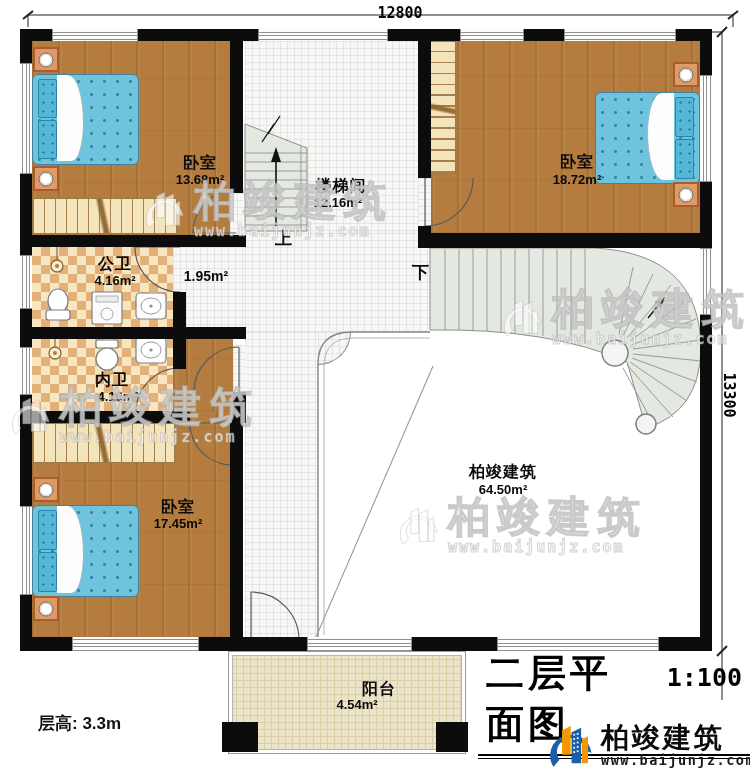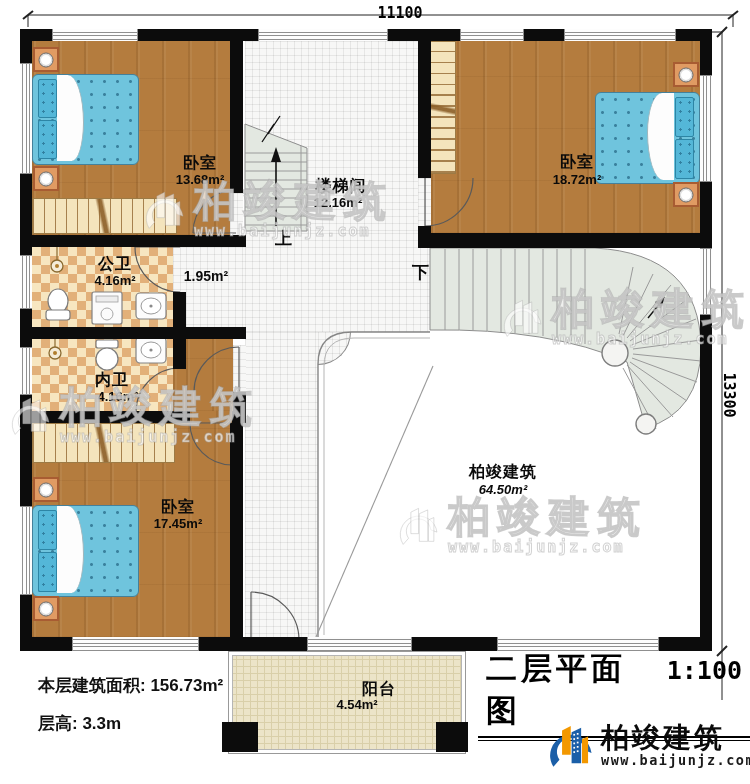--- a/index.html
+++ b/index.html
@@ -38,21 +38,21 @@
   .ns{position:absolute;z-index:12;background:#e09b63;border:2px solid #a85c32;box-sizing:border-box;}
   .ns .lamp{position:absolute;left:50%;top:50%;width:13px;height:13px;transform:translate(-50%,-50%);
     border-radius:50%;background:#fff;border:1.5px solid #666;box-shadow:inset 0 0 0 1.5px #ddd;}
   .lblN{position:absolute;z-index:50;transform:translate(-50%,-50%);font-weight:700;font-size:16px;color:#0a0a0a;white-space:nowrap;letter-spacing:1px;}
   .lblA{position:absolute;z-index:50;transform:translate(-50%,-50%);font-weight:700;font-size:13px;color:#0a0a0a;white-space:nowrap;}
   .big{font-size:17px;}
   .dimtxt{position:absolute;z-index:50;font-weight:700;font-size:15px;color:#000;font-family:"DejaVu Sans Mono","Liberation Mono",monospace;}
   .info{position:absolute;z-index:50;font-weight:700;font-size:17px;color:#111;white-space:nowrap;}
   .title-row{position:absolute;z-index:50;display:flex;align-items:baseline;gap:14px;border-bottom:2.5px solid #000;padding:0 8px 4px 8px;}
   .title-row:after{content:"";position:absolute;left:0;right:0;bottom:-5px;height:1.5px;background:#000;}
-  .title-main{font-size:31px;font-weight:700;color:#000;letter-spacing:4px;}
+  .title-main{font-size:38px;font-weight:700;color:#000;letter-spacing:4px;}
   .title-scale{font-size:25px;font-weight:700;color:#000;font-family:"DejaVu Sans Mono","Liberation Mono",monospace;}
   .brand{position:absolute;z-index:50;display:flex;align-items:center;gap:6px;}
   .brand-name{font-size:28px;font-weight:900;color:#0a0a0a;letter-spacing:3px;line-height:1;}
   .brand-url{font-size:13.5px;font-weight:800;color:#1a1a1a;letter-spacing:1.5px;font-family:"DejaVu Sans Mono","Liberation Mono",monospace;}
   .wm{position:absolute;z-index:60;display:flex;align-items:center;gap:8px;pointer-events:none;}
   .wm-name{font-size:42px;font-weight:700;letter-spacing:8px;line-height:1;color:rgba(255,255,255,.68);
     -webkit-text-stroke:1.3px rgba(165,165,165,.55);text-shadow:0 0 1px rgba(160,160,160,.35);white-space:nowrap;}
   .wm-url{font-size:15px;font-weight:800;letter-spacing:2px;color:rgba(255,255,255,.68);
     -webkit-text-stroke:1px rgba(165,165,165,.5);font-family:"DejaVu Sans Mono","Liberation Mono",monospace;white-space:nowrap;}
   svg{display:block;}
@@ -260,44 +260,43 @@
     <div class="cush" style="left:5px;top:46px;width:17px;height:38px;"></div>
     <div class="sheetL" style="left:24px;top:0;width:26px;height:87px;"></div>
   </div>
   <div class="ns" style="left:33px;top:477px;width:26px;height:25px;">
       <div class="lamp"></div>
     </div>
   <div class="ns" style="left:33px;top:596px;width:26px;height:25px;">
       <div class="lamp"></div>
     </div>
 
-  <div class="dimtxt" style="left:400px;top:13px;transform:translate(-50%,-50%);">11100</div>
+  <div class="dimtxt" style="left:400px;top:13px;transform:translate(-50%,-50%);">12800</div>
   <div class="dimtxt" style="left:729px;top:395px;transform:translate(-50%,-50%) rotate(90deg);">13300</div>
 
   <div class="lblN" style="left:200px;top:163px;">卧室</div>
   <div class="lblA" style="left:200px;top:179px;">13.68m²</div>
   <div class="lblN" style="left:341px;top:186px;">楼梯间</div>
   <div class="lblA" style="left:338px;top:202px;">12.16m²</div>
   <div class="lblN big" style="left:284px;top:238px;">上</div>
   <div class="lblN" style="left:577px;top:162px;">卧室</div>
   <div class="lblA" style="left:577px;top:179px;">18.72m²</div>
   <div class="lblN" style="left:115px;top:264px;">公卫</div>
   <div class="lblA" style="left:115px;top:280px;">4.16m²</div>
   <div class="lblA" style="left:206px;top:276px;font-size:14px;">1.95m²</div>
   <div class="lblN" style="left:112px;top:380px;">内卫</div>
   <div class="lblA" style="left:118px;top:396px;">4.16m²</div>
   <div class="lblN big" style="left:421px;top:272px;">下</div>
   <div class="lblN" style="left:178px;top:507px;">卧室</div>
   <div class="lblA" style="left:178px;top:523px;">17.45m²</div>
   <div class="lblN" style="left:503px;top:472px;">柏竣建筑</div>
-  <div class="lblA" style="left:503px;top:489px;font-style:italic;">64.50m²</div>
+  <div class="lblA" style="left:503px;top:489px;">64.50m²</div>
   <div class="lblN" style="left:357px;top:689px;z-index:52;padding-left:44px;">阳台</div>
   <div class="lblA" style="left:357px;top:704px;z-index:52;text-align:right;">4.54m²</div>
 
-  <div class="info" style="left:38px;top:674px;">本层建筑面积: 156.73m²</div>
   <div class="info" style="left:38px;top:712px;">层高: 3.3m</div>
 
   <div class="title-row" style="left:478px;top:648px;">
     <span class="title-main">二层平面图</span>
     <span class="title-scale">1:100</span>
   </div>
 
   <div class="brand" style="left:543px;top:718px;">
     <svg width="52" height="56" viewBox="0 0 60 64">
       <path d="M12,56 A24,24 0 1 1 56,40 L48,37 A16,16 0 1 0 19,48 Z" fill="#1b5fa8"></path>

